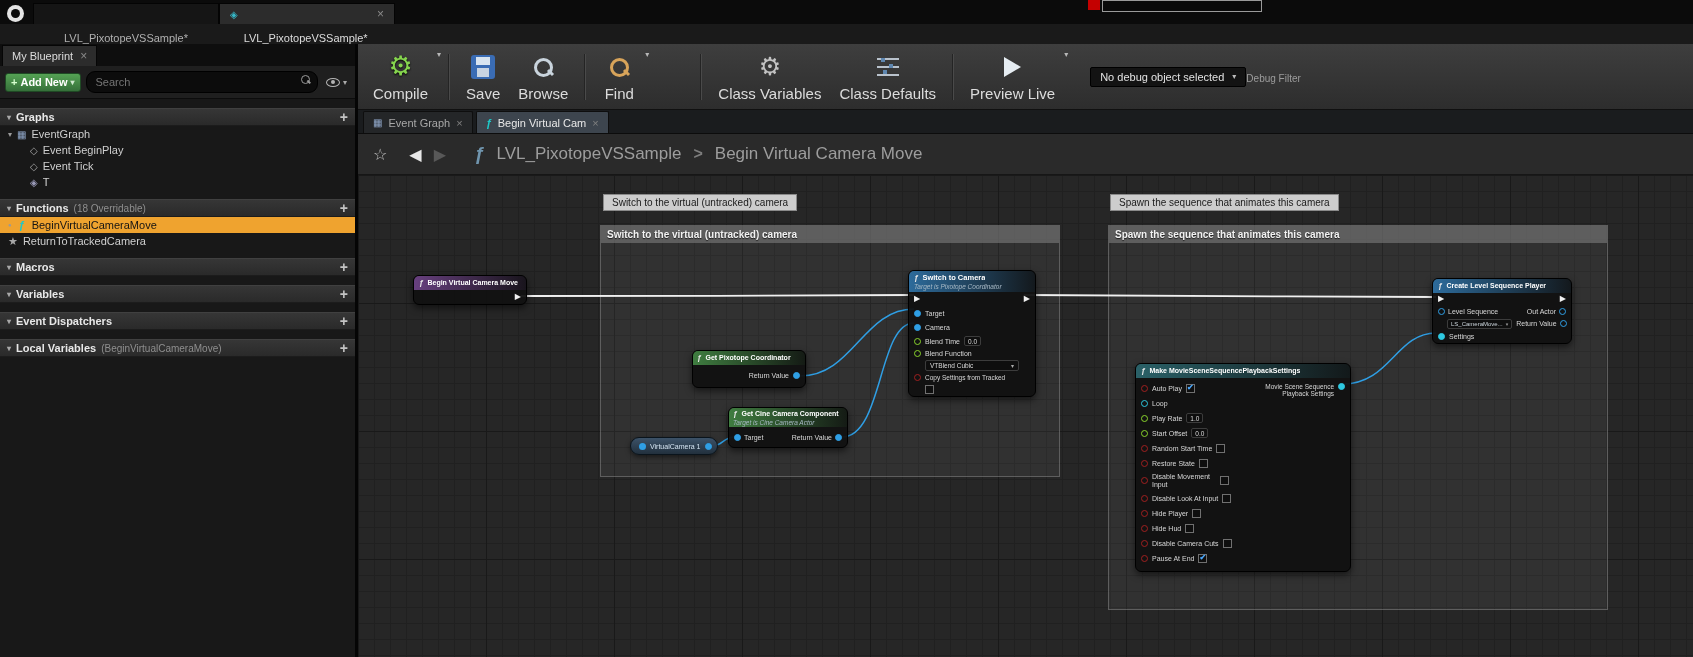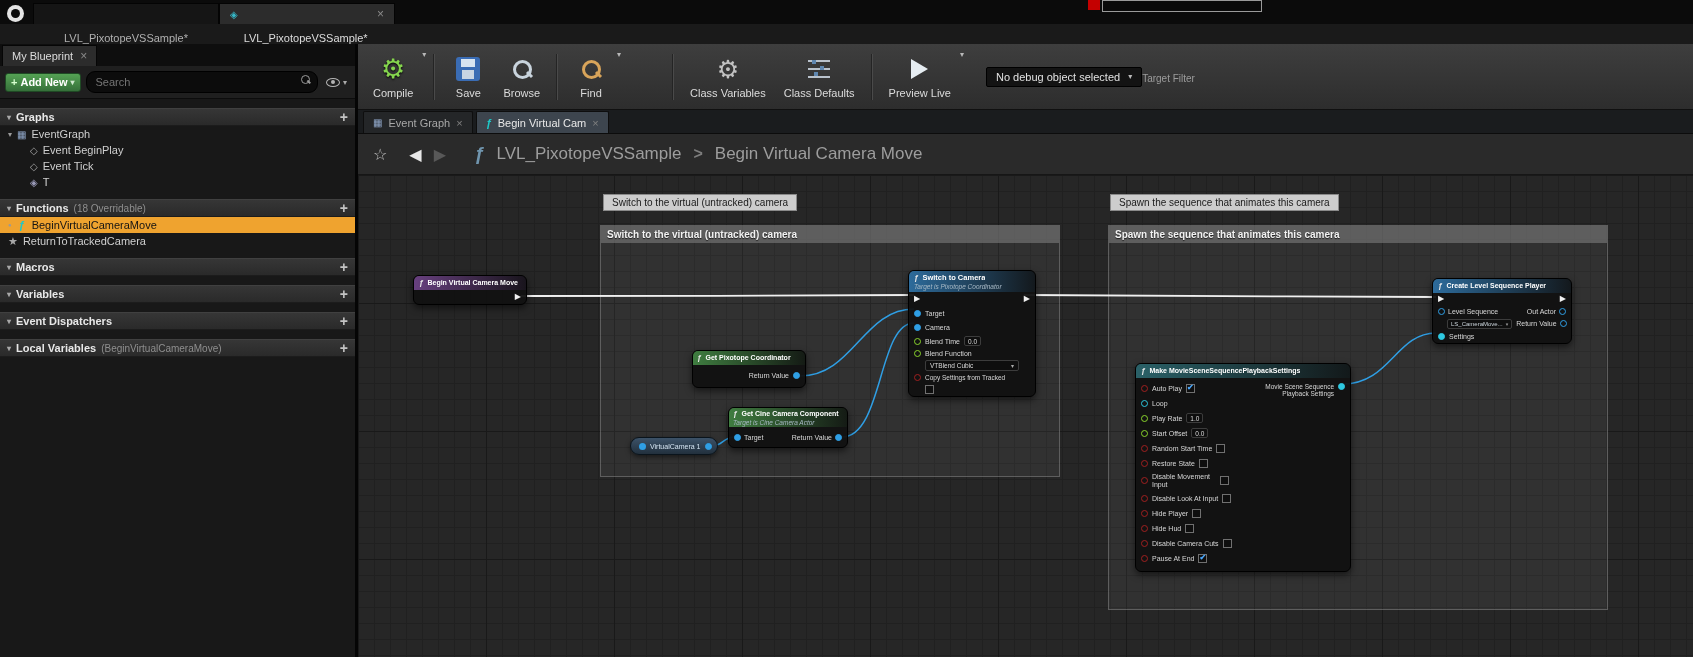--- a/index.html
+++ b/index.html
@@ -53,21 +53,21 @@
   .i-graph { color:#8fa6c8; font-size:10px; }
   .i-diamond { color:#a0a0a0; font-size:10px; }
   .i-bp { color:#9a9ab8; font-size:10px; }
   .i-f { color:#1ec9c9; font-style:italic; font-weight:bold; font-size:11px; width:10px; text-align:center; }
   .i-star { color:#a8a8a8; font-size:11px; }
   .i-bullet { color:#9a9a9a; font-size:6px; }
 
   
   .toolbar { position:absolute; left:358px; top:44px; width:1335px; height:66px; background:linear-gradient(#3e3e3e,#2d2d2d); border-bottom:1px solid #101010; display:flex; align-items:center; padding:0 6px; }
   .tbtn { display:flex; flex-direction:column; align-items:center; justify-content:center; gap:3px; padding:4px 9px; min-width:52px; }
-  .tbtn .lbl { font-size:11px; color:#dcdcdc; white-space:nowrap; }
+  .tbtn .lbl { font-size:15px; color:#dcdcdc; white-space:nowrap; }
   .ic { height:30px; display:flex; align-items:center; justify-content:center; }
   .ic-compile { color:#85d44e; font-size:27px; line-height:1; text-shadow:0 1px 2px #000; }
   .tb-cv { font-size:8px; color:#b8b8b8; align-self:flex-start; margin-top:6px; }
   .ic-save { width:24px; height:24px; background:#3a6cb4; border-radius:3px; position:relative; }
   .ic-save::before { content:""; position:absolute; left:5px; top:2px; width:14px; height:8px; background:#d8e4f0; }
   .ic-save::after { content:""; position:absolute; left:6px; top:13px; width:12px; height:9px; background:#c8d4e2; }
   .magbig { width:20px; height:20px; position:relative; }
   .magbig::before { content:""; position:absolute; left:1px; top:1px; width:13px; height:13px; border:3px solid #c9d4dd; border-radius:50%; }
   .magbig::after { content:""; position:absolute; left:14px; top:14px; width:7px; height:3px; background:#c9d4dd; transform:rotate(45deg); }
   .magbig.orange::before { border-color:#d8a45a; }
@@ -309,21 +309,21 @@
           <span class="ic-play"></span>
         </span>
       <span class="lbl">Preview Live</span>
     </div>
     <span class="tb-cv">▾</span>
     <div class="debug-group">
       <div class="debug-select">
         <span>No debug object selected</span>
         <span class="cv">▾</span>
       </div>
-      <div class="debug-label">Target Filter</div>
+      <div class="debug-label">Debug Filter</div>
     </div>
   </div>
 
   <div class="graphtabs">
     <div class="gtab">
       <span class="i-graph">▦</span>
       <span>Event Graph</span>
       <span class="gclose">×</span>
     </div>
     <div class="gtab active">

